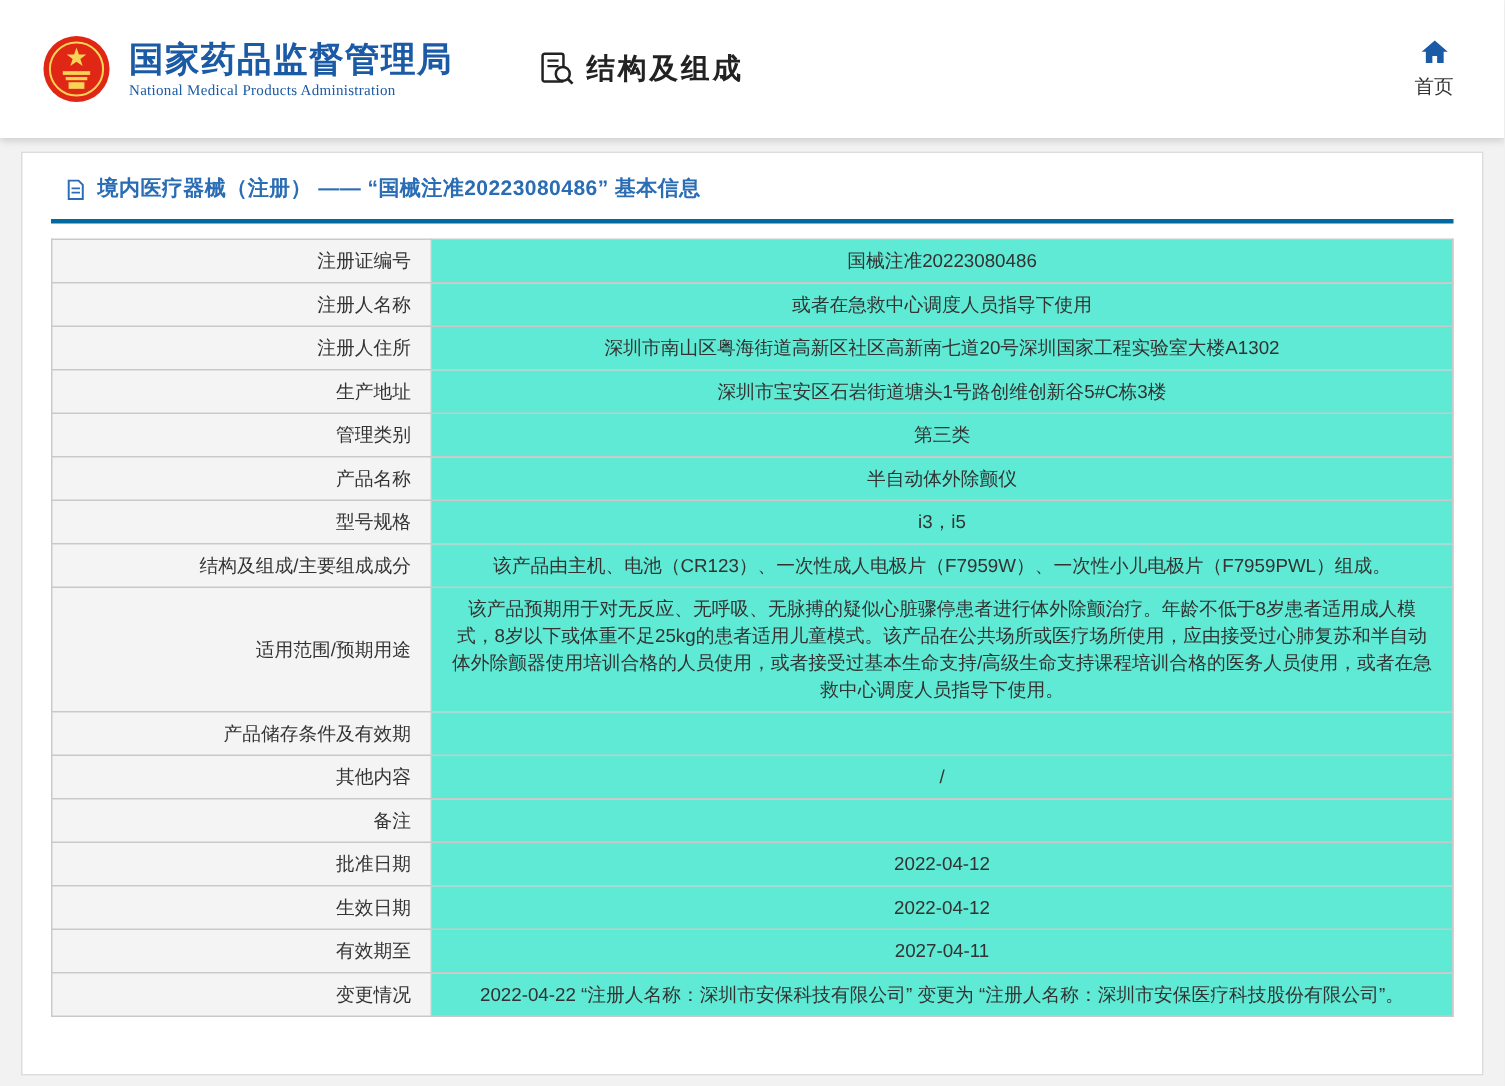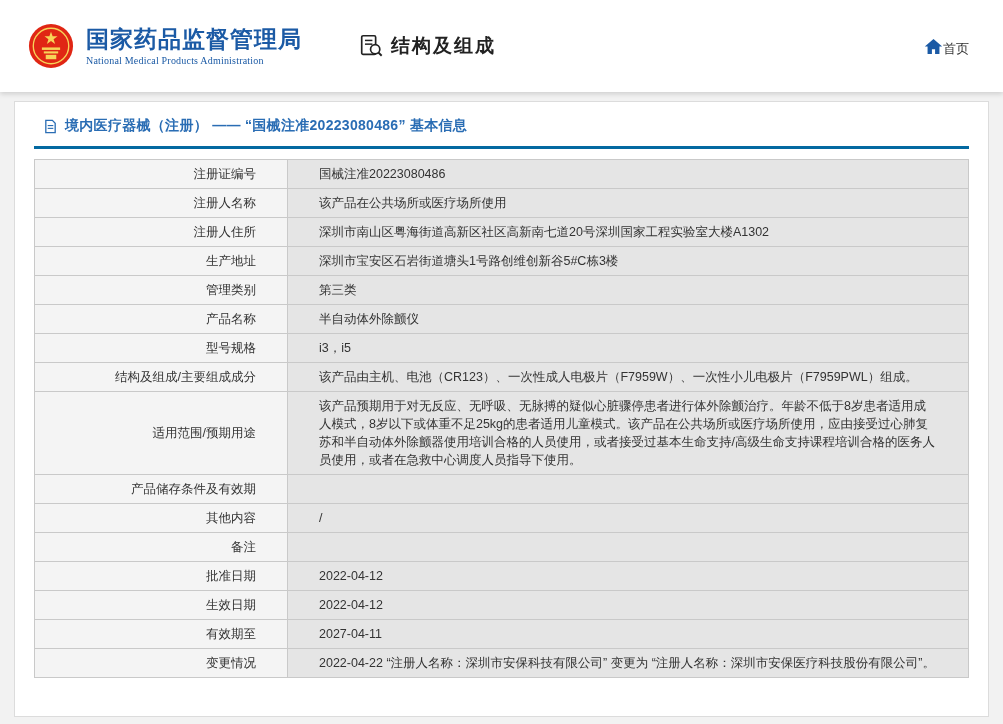--- a/index.html
+++ b/index.html
@@ -14,38 +14,38 @@
   .emblem { width:46px; height:46px; flex:0 0 auto; }
   .org-text { margin-left:12px; }
   .org-cn { color:#1b5aa5; font-size:23px; font-weight:bold; letter-spacing:1px; line-height:1.15; }
   .org-en { color:#1b5aa5; font-size:10px; margin-top:3px; letter-spacing:0.2px;font-family:Liberation Serif, serif; }
 
   .dq-block { display:flex; align-items:center; margin-left:56px; }
   .dq-icon { width:26px; height:26px; }
   .dq-title { font-size:19px; font-weight:bold; color:#222; margin-left:7px; letter-spacing:2px; }
 
   .top-nav { margin-left:auto; display:flex; align-items:center; gap:48px; }
-  .nav-item { display:flex; flex-direction:row; align-items:center; cursor:pointer; text-decoration:none; }
+  .nav-item { display:flex; flex-direction:column; align-items:center; cursor:pointer; text-decoration:none; }
   .nav-item svg { width:19px; height:19px; }
   .nav-label { font-size:13px; color:#333; margin-top:5px; white-space:nowrap; }
 
   
   .card { margin:9px 14px 0 14px; background:#ffffff; border:1px solid #dcdcdc;
           padding:13px 19px 18px 19px; min-height:616px; }
   .title-bar { display:flex; align-items:center; gap:7px; padding:2px 2px 11px 9px;
                border-bottom:3px solid #0369a1; }
   .title-doc-icon { width:15px; height:15px; flex:0 0 auto; }
   .page-title { color:#2a6db4; font-size:14px; font-weight:bold; letter-spacing:0.3px; }
 
   
   table.info { border-collapse:collapse; width:100%; margin-top:10px; table-layout:fixed; }
   table.info td { border:1px solid #c9c9c9; font-size:12.5px; color:#333;
-                  padding:5px 31px; line-height:18px; vertical-align:middle; word-break:break-all; }
+                  padding:5px 13px; line-height:18px; vertical-align:middle; word-break:break-all; }
   td.lbl { width:253px; background:#f4f4f4; text-align:right; color:#333; }
-  td.val { background:#e5e5e5; text-align:left; }
+  td.val { background:#5eead4; text-align:center; }
   td.val:empty::after, td.val .empty { content:""; }
 </style>
 </head>
 <body>
 
 <div class="page">
 
   <div class="header">
     <div class="logo-wrap">
       <svg class="emblem" viewBox="0 0 48 48">
@@ -94,21 +94,21 @@
     </div>
 
     <table class="info">
       <tbody>
         <tr>
           <td class="lbl">注册证编号</td>
           <td class="val">国械注准20223080486</td>
         </tr>
         <tr>
           <td class="lbl">注册人名称</td>
-          <td class="val">该产品在公共场所或医疗场所使用</td>
+          <td class="val">或者在急救中心调度人员指导下使用</td>
         </tr>
         <tr>
           <td class="lbl">注册人住所</td>
           <td class="val">深圳市南山区粤海街道高新区社区高新南七道20号深圳国家工程实验室大楼A1302</td>
         </tr>
         <tr>
           <td class="lbl">生产地址</td>
           <td class="val">深圳市宝安区石岩街道塘头1号路创维创新谷5#C栋3楼</td>
         </tr>
         <tr>

